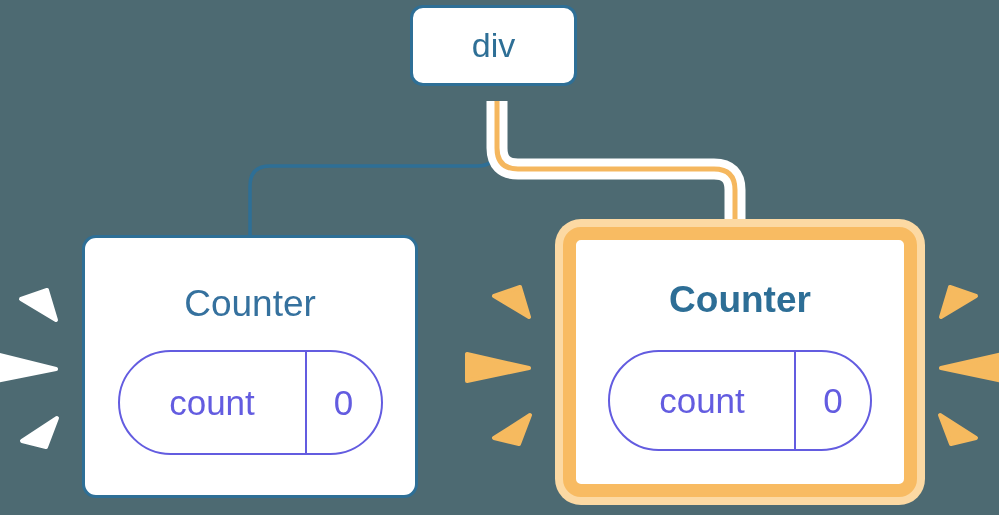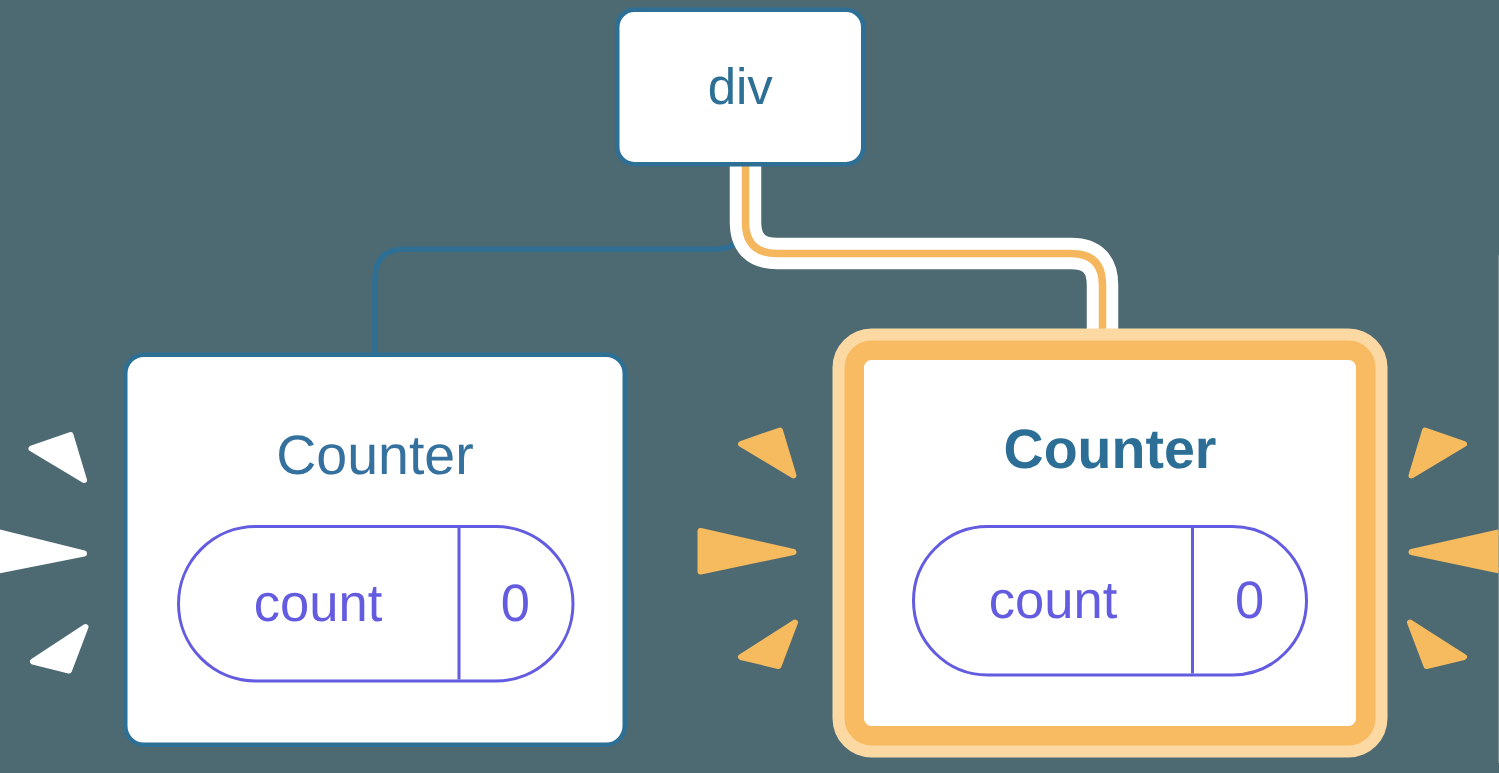--- a/index.html
+++ b/index.html
@@ -5,21 +5,21 @@
   html,body { margin:0; padding:0; }
   .stage {
     position:relative; width:999px; height:515px;
     background:#4d6a72; overflow:hidden;
     font-family:"Liberation Sans", sans-serif;
   }
   svg.layer { position:absolute; left:0; top:0; width:999px; height:515px; }
 
   
   .root-node {
-    position:absolute; left:410px; top:5px; width:167px; height:106px;
+    position:absolute; left:410px; top:5px; width:167px; height:81px;
     box-sizing:border-box; background:#fff;
     border:3.5px solid #2e6f96; border-radius:13px;
     display:flex; align-items:center; justify-content:center;
     font-size:34px; font-weight:500; color:#2e6f96;
     z-index:3;
   }
 
   
   .card-left {
     position:absolute; left:82px; top:235px; width:336px; height:263px;

